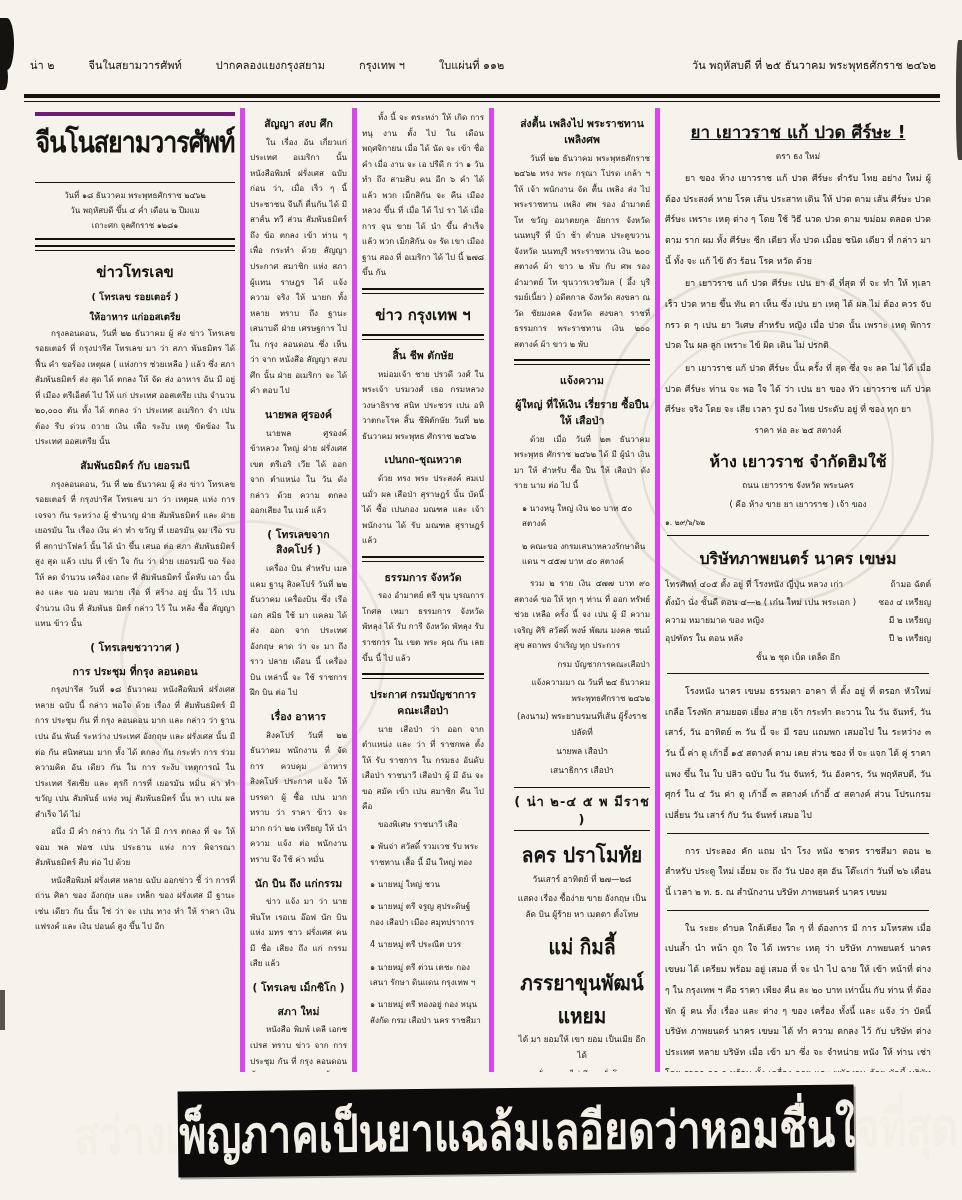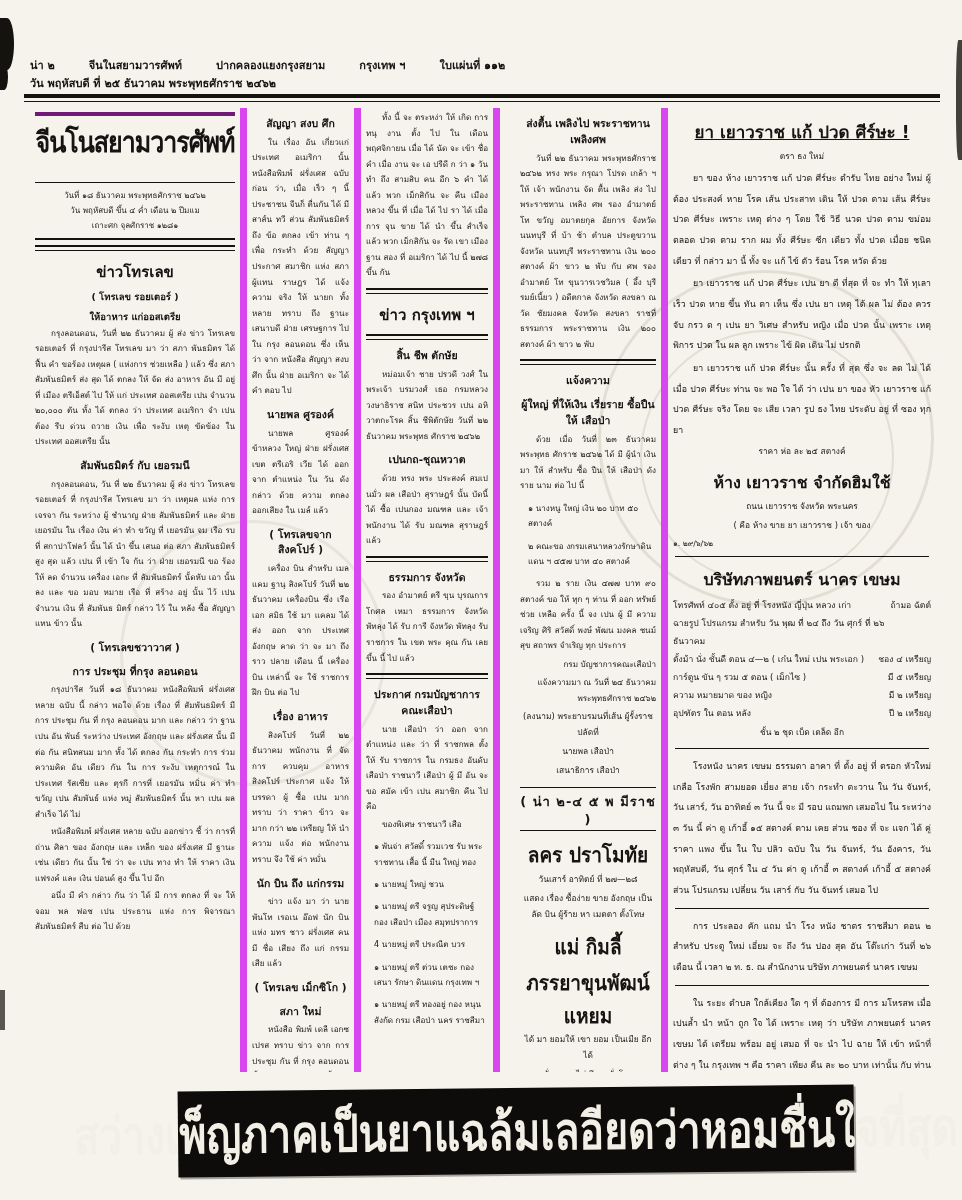--- a/index.html
+++ b/index.html
@@ -10,28 +10,28 @@
   .b1{left:0;top:18px;width:14px;height:52px;border-radius:0 60% 60% 0;}
   .b2{left:0;top:64px;width:8px;height:26px;border-radius:0 60% 60% 0;}
   .b3{right:0;top:40px;width:6px;height:120px;opacity:.8;border-radius:40% 0 0 40%;}
   .b4{left:0;bottom:170px;width:5px;height:40px;opacity:.7;}
   .stamp{position:absolute;border:3px solid rgba(110,98,72,.14);border-radius:50%;}
   .s1{left:598px;top:270px;width:330px;height:330px;}
   .s2{left:640px;top:330px;width:250px;height:250px;border-width:2px;}
   .s3{left:120px;top:520px;width:260px;height:260px;border-color:rgba(110,98,72,.10);}
   
   .hdr{position:absolute;top:56px;left:30px;right:26px;display:flex;justify-content:space-between;
-       align-items:baseline;font-size:11px;font-weight:bold;flex-direction:column;}
+       align-items:baseline;font-size:11px;font-weight:normal;}
   .hdr .grp{display:flex;gap:34px;}
   .toprule{position:absolute;top:94px;left:24px;right:22px;border-top:4px solid #15130f;}
   .toprule2{position:absolute;top:101px;left:24px;right:22px;border-top:1px solid #15130f;}
   
   .cols{position:absolute;top:108px;left:30px;right:26px;bottom:128px;display:flex;}
   .col{height:100%;overflow:hidden;padding:0 5px;}
-  .col+.col{border-left:7px solid #d946ef;}
+  .col+.col{border-left:5px solid #d946ef;}
   .c1{width:200px;}
   .c2{width:97px;}
   .c3{width:122px;}
   .c4{width:136px;padding-left:20px;}
   .cads{flex:1;}
   
   .mast{border-top:4px solid #701a75;border-bottom:2px solid #15130f;margin:4px 0 2px;padding:6px 0 4px;}
   .mast-title{font-size:25px;font-weight:bold;text-align:center;letter-spacing:-1px;
               transform:scaleY(1.15);}
   .mast-sub{border-top:1px solid #15130f;margin-top:20px;padding-top:5px;font-size:8px;
@@ -102,22 +102,22 @@
       <div>
           <div class="blk t-h1">ข่าวโทรเลข</div>
           <div class="blk t-sub">( โทรเลข รอยเตอร์ )</div>
           <div class="blk t-sub">ให้อาหาร แก่ออสเตรีย</div>
           <div class="blk t-p">กรุงลอนดอน, วันที่ ๒๒ ธันวาคม ผู้ ส่ง ข่าว โทรเลข รอยเตอร์ ที่ กรุงปารีส โทรเลข มา ว่า สภา พันธมิตร ได้ ฟื้น คำ ขอร้อง เหตุผล ( แห่งการ ช่วยเหลือ ) แล้ว ซึ่ง สภา สัมพันธมิตร์ ส่ง สุด ได้ ตกลง ให้ จัด ส่ง อาหาร อัน มี อยู่ ที่ เมือง ตรีเอ็สต์ ไป ให้ แก่ ประเทศ ออสเตรีย เปน จำนวน ๒๐,๐๐๐ ตัน ทั้ง ได้ ตกลง ว่า ประเทศ อเมริกา จำ เปน ต้อง รีบ ด่วน ถวาย เงิน เพื่อ ระงับ เหตุ ขัดข้อง ใน ประเทศ ออสเตรีย นั้น</div>
           <div class="blk t-h2">สัมพันธมิตร์ กับ เยอรมนี</div>
           <div class="blk t-p">กรุงลอนดอน, วัน ที่ ๒๒ ธันวาคม ผู้ ส่ง ข่าว โทรเลข รอยเตอร์ ที่ กรุงปารีส โทรเลข มา ว่า เหตุผล แห่ง การ เจรจา กัน ระหว่าง ผู้ ชำนาญ ฝ่าย สัมพันธมิตร์ และ ฝ่าย เยอรมัน ใน เรื่อง เงิน ค่า ทำ ขวัญ ที่ เยอรมัน จม เรือ รบ ที่ สกาปาโฟลว์ นั้น ได้ นำ ขึ้น เสนอ ต่อ สภา สัมพันธมิตร์ สูง สุด แล้ว เปน ที่ เข้า ใจ กัน ว่า ฝ่าย เยอรมนี ขอ ร้อง ให้ ลด จำนวน เครื่อง เอกะ ที่ สัมพันธมิตร์ นั้ดหับ เอา นั้น ลง และ ขอ มอบ หมาย เรือ ที่ สร้าง อยู่ นั้น ไว้ เปน จำนวน เงิน ที่ สัมพันธ มิตร์ กล่าว ไว้ ใน หลัง ซื้อ สัญญา แทน ข้าว นั้น</div>
           <div class="blk t-h2">( โทรเลขชวาวาศ )</div>
           <div class="blk t-h2">การ ประชุม ที่กรุง ลอนดอน</div>
           <div class="blk t-p">กรุงปารีส วันที่ ๑๘ ธันวาคม หนังสือพิมพ์ ฝรั่งเศส หลาย ฉบับ นี้ กล่าว พอใจ ด้วย เรื่อง ที่ สัมพันธมิตร์ มี การ ประชุม กัน ที่ กรุง ลอนดอน มาก และ กล่าว ว่า ฐาน เปน อัน พันธ์ ระหว่าง ประเทศ อังกฤษ และ ฝรั่งเศส นั้น มี ต่อ กัน สนิทสนม มาก ทั้ง ได้ ตกลง กัน กระทำ การ ร่วม ความคิด อัน เดียว กัน ใน การ ระงับ เหตุการณ์ ใน ประเทศ รัสเซีย และ ตุรกี การที่ เยอรมัน หมิ่น ค่า ทำ ขวัญ เปน สัมพันธ์ แห่ง หมู่ สัมพันธมิตร์ นั้น หา เปน ผล สำเร็จ ได้ ไม่</div>
+          <div class="blk t-p">อนึ่ง มี คำ กล่าว กัน ว่า ได้ มี การ ตกลง ที่ จะ ให้ จอม พล ฟอช เปน ประธาน แห่ง การ พิจารณา สัมพันธมิตร์ สืบ ต่อ ไป ด้วย</div>
           <div class="blk t-p">หนังสือพิมพ์ ฝรั่งเศส หลาย ฉบับ ออกข่าว ชี้ ว่า การที่ ถ่าน ศิลา ของ อังกฤษ และ เหล็ก ของ ฝรั่งเศส มี ฐานะ เช่น เดียว กัน นั้น ใช่ ว่า จะ เปน ทาง ทำ ให้ ราคา เงิน แฟรงค์ และ เงิน ปอนด์ สูง ขึ้น ไป อีก</div>
-          <div class="blk t-p">อนึ่ง มี คำ กล่าว กัน ว่า ได้ มี การ ตกลง ที่ จะ ให้ จอม พล ฟอช เปน ประธาน แห่ง การ พิจารณา สัมพันธมิตร์ สืบ ต่อ ไป ด้วย</div>
         </div>
     </div>
 
     <div class="col c2">
       <div>
           <div class="blk t-h2">สัญญา สงบ ศึก</div>
           <div class="blk t-p">ใน เรื่อง อัน เกี่ยวแก่ ประเทศ อเมริกา นั้น หนังสือพิมพ์ ฝรั่งเศส ฉบับ ก่อน ว่า, เมื่อ เร็ว ๆ นี้ ประชาชน จีนก็ ตื่นกัน ได้ มี สาส์น ทวี ส่วน สัมพันธมิตร์ ถึง ข้อ ตกลง เข้า ท่าน ๆ เพื่อ กระทำ ด้วย สัญญา ประกาศ สมาชิก แห่ง สภา ผู้แทน ราษฎร ได้ แจ้ง ความ จริง ให้ นายก ทั้ง หลาย ทราบ ถึง ฐานะ เสนาบดี ฝ่าย เศรษฐการ ไป ใน กรุง ลอนดอน ซึ่ง เห็น ว่า จาก หนังสือ สัญญา สงบ ศึก นั้น ฝ่าย อเมริกา จะ ได้ คำ ตอบ ไป</div>
           <div class="blk t-h2">นายพล ศูรองค์</div>
           <div class="blk t-p">นายพล ศูรองค์ ข้าหลวง ใหญ่ ฝ่าย ฝรั่งเศส เขต ตรีเอริ เวีย ได้ ออก จาก ตำแหน่ง ใน วัน ดัง กล่าว ด้วย ความ ตกลง ออกเสียง ใน เมล์ แล้ว</div>
           <div class="blk t-h2">( โทรเลขจากสิงคโปร์ )</div>
@@ -197,30 +197,22 @@
           <div class="blk t-pc">ถนน เยาวราช จังหวัด พระนคร</div>
           <div class="blk t-pc">( คือ ห้าง ขาย ยา เยาวราช )   เจ้า ของ</div>
           <div class="blk t-sm">๑.  ๒๙/๖/๖๒</div>
           <div class="blk t-rule"></div>
           <div class="blk t-ah2">บริษัทภาพยนตร์ นาคร เขษม</div>
           <div class="blk t-lr">
             <span class="l">โทรศัพท์ ๔๐๕   ตั้ง อยู่ ที่ โรงหนัง ญี่ปุ่น หลวง เก่า</span>
             <span class="r">ถ้ามอ ฉัตต์</span>
           </div>
           <div class="blk t-lr">
-            <span class="l">ฉายรูป โปรแกรม สำหรับ วัน พุฒ ที่ ๒๔ ถึง วัน ศุกร์ ที่ ๒๖ ธันวาคม</span>
-            <span class="r"></span>
-          </div>
-          <div class="blk t-lr">
             <span class="l">ตั้งม้า นั่ง ชั้นดี   ตอน ๔—๒   ( เก๋น ใหม่ เปน พระเอก )</span>
             <span class="r">ชอง ๔ เหรียญ</span>
-          </div>
-          <div class="blk t-lr">
-            <span class="l">การ์ตูน ขัน ๆ รวม ๕ ตอน   ( เม็กไซ )</span>
-            <span class="r">มี ๕ เหรียญ</span>
           </div>
           <div class="blk t-lr">
             <span class="l">ความ หมายมาด ของ หญิง</span>
             <span class="r">มี ๒ เหรียญ</span>
           </div>
           <div class="blk t-lr">
             <span class="l">อุปฑัตร ใน ตอน หลัง</span>
             <span class="r">ปี ๒ เหรียญ</span>
           </div>
           <div class="blk t-pc">ชั้น ๒ ชุด เบ็ด เตล็ด อีก</div>

